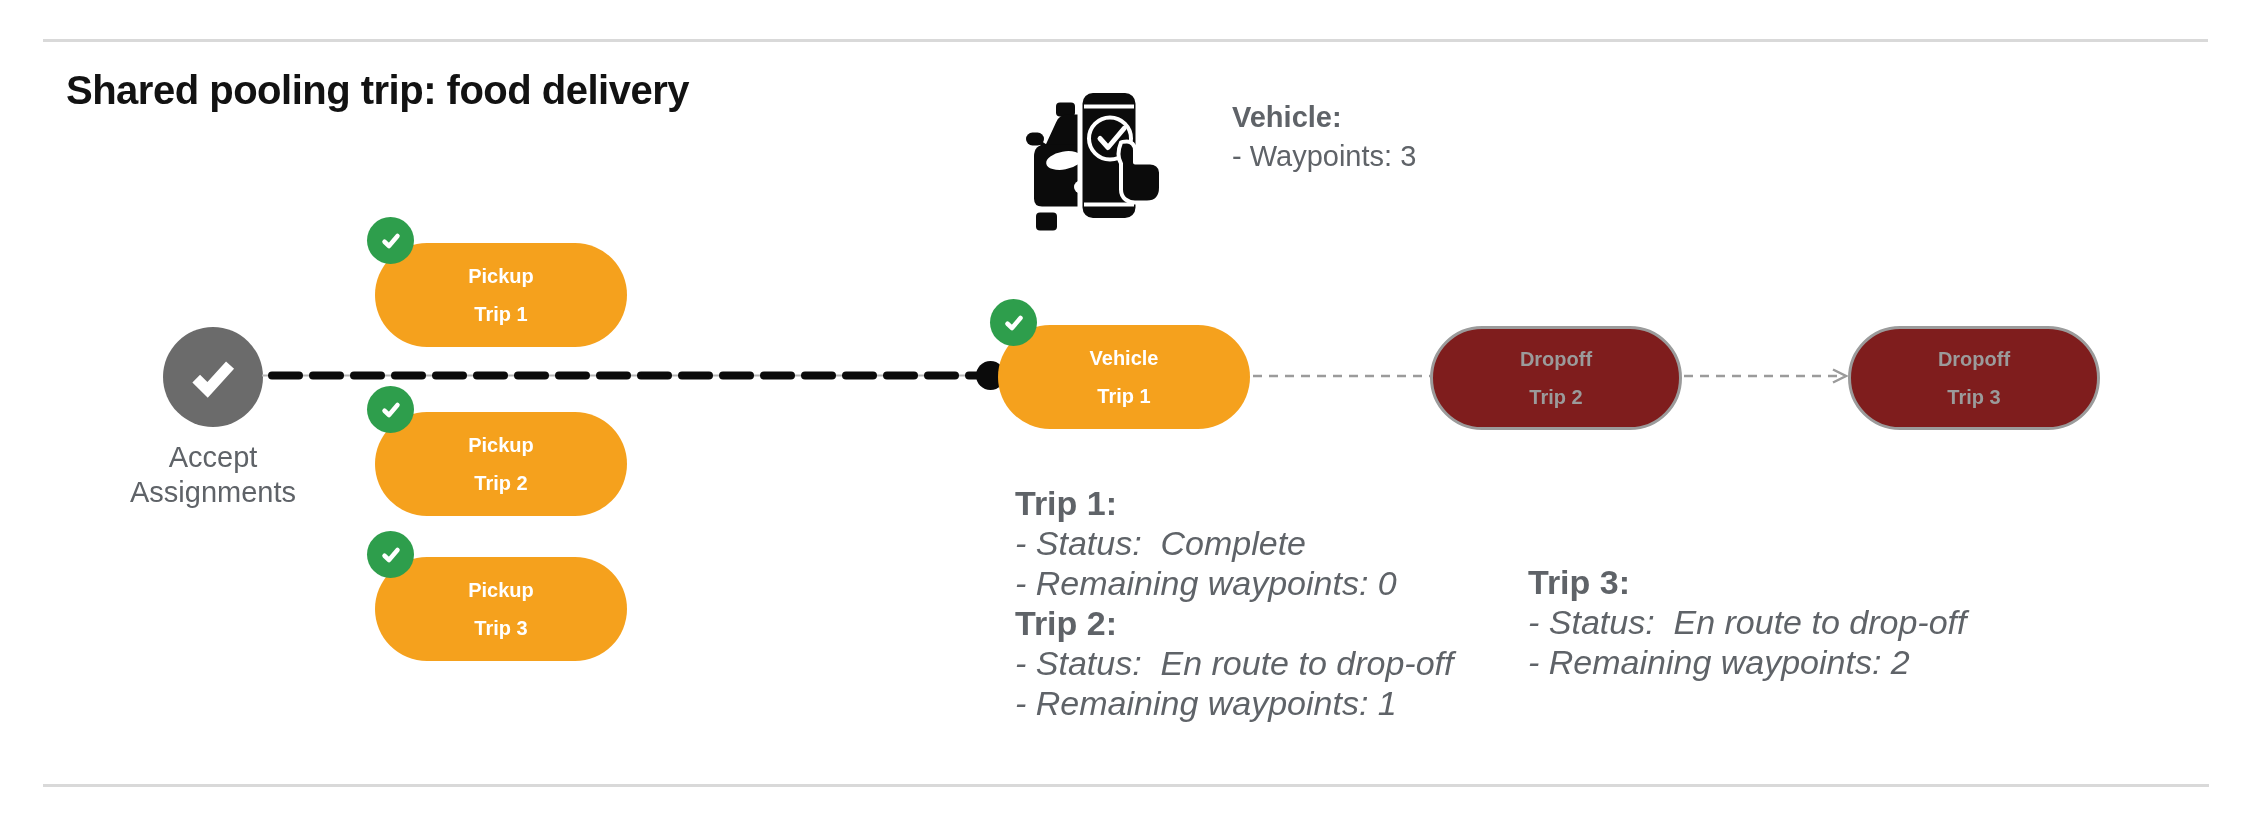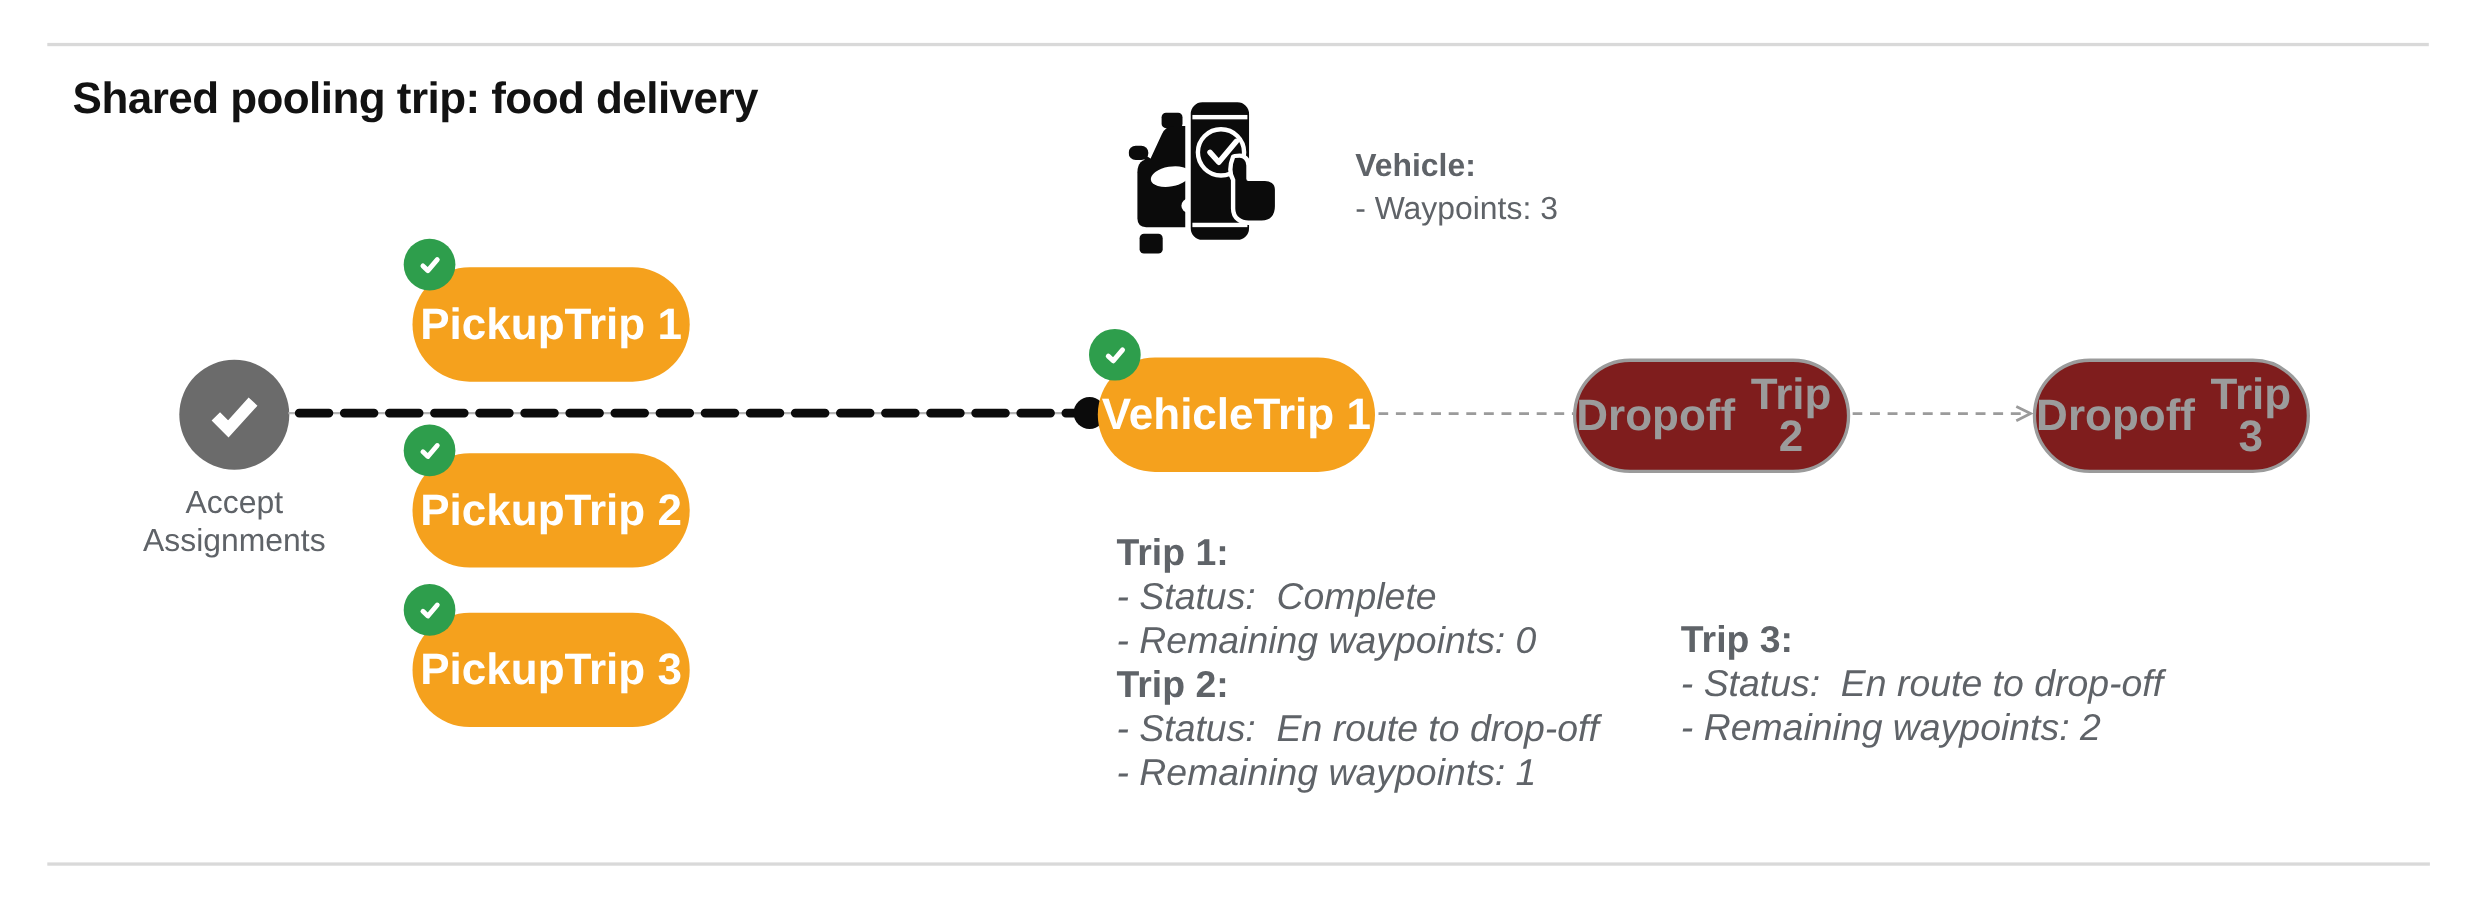--- a/index.html
+++ b/index.html
@@ -16,32 +16,32 @@
   body{font-family:"Liberation Sans",sans-serif;}
   #stage{position:relative;width:2245px;height:825px;background:#fff;overflow:hidden;border-radius:17px;}
 
   .rule{position:absolute;height:3px;background:var(--line-light);}
   .rule.top{left:43px;top:39px;width:2165px;}
   .rule.bottom{left:43px;top:784px;width:2166px;}
 
   .title{position:absolute;left:66px;top:68px;font-size:40px;font-weight:bold;color:#121212;letter-spacing:-0.5px;}
 
   .vehicle-icon{position:absolute;left:1026px;top:80px;width:160px;height:165px;}
-  .vehicle-text{position:absolute;left:1232px;top:98px;font-size:29px;line-height:39px;color:var(--text-gray);margin-top:34px;}
+  .vehicle-text{position:absolute;left:1232px;top:98px;font-size:29px;line-height:39px;color:var(--text-gray);}
   .vehicle-text .vlabel{font-weight:bold;}
 
   .node-circle{position:absolute;left:163px;top:327px;width:100px;height:100px;border-radius:50%;
     background:var(--gray-node);display:flex;align-items:center;justify-content:center;}
   .node-circle svg{width:62px;height:62px;}
   .accept-label{position:absolute;left:63px;top:440px;width:300px;text-align:center;
     font-size:29px;line-height:35px;color:var(--text-gray);}
 
   .pill{position:absolute;width:252px;height:104px;border-radius:52px;background:var(--orange);
-    display:flex;flex-direction:row;align-items:center;justify-content:center;
-    color:#fff;font-weight:bold;font-size:40px;line-height:38px;text-align:center;}
+    display:flex;flex-direction:column;align-items:center;justify-content:center;
+    color:#fff;font-weight:bold;font-size:20px;line-height:38px;text-align:center;}
   .pill.outline{background:#7f1d1d;border:3px solid var(--muted-gray);color:var(--muted-gray);}
   .pill .badge{position:absolute;left:-8px;top:-26px;width:47px;height:47px;border-radius:50%;
     background:var(--green);display:flex;align-items:center;justify-content:center;}
   .pill .badge svg{width:30px;height:30px;}
 
   #pickup-1{left:375px;top:243px;}
   #pickup-2{left:375px;top:412px;}
   #pickup-3{left:375px;top:557px;}
   #complete-1{left:998px;top:325px;}
   #dropoff-2{left:1430px;top:326px;}

